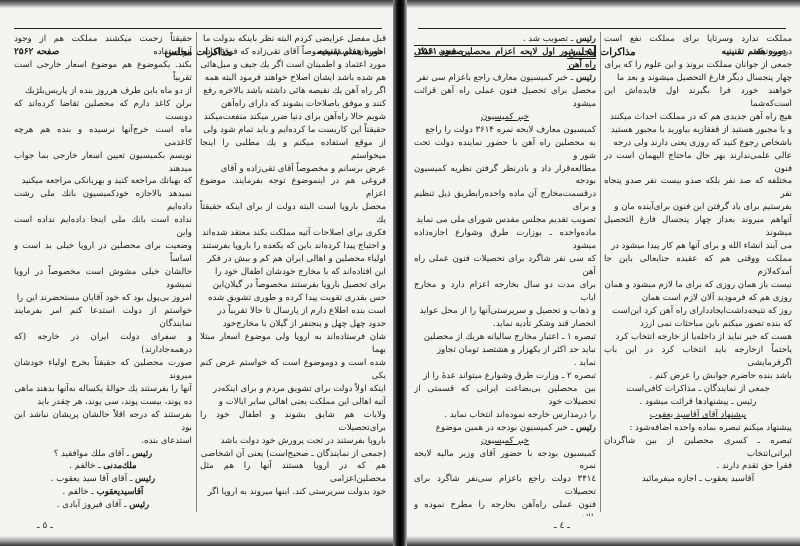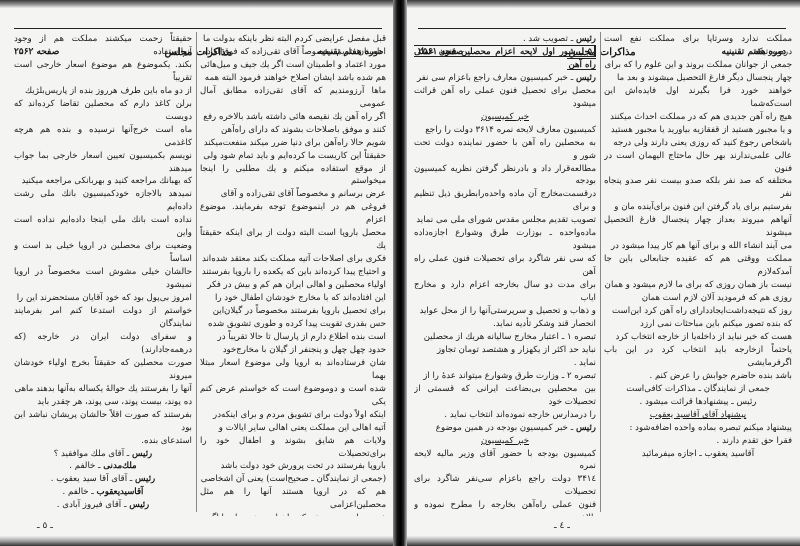--- a/index.html
+++ b/index.html
@@ -46,21 +46,20 @@
     <span class="title">مذاکرات مجلس</span>
     <span class="pageno">صفحه ۲۵۶۲</span>
   </div>
   <div class="rh-rule"></div>
 
   <div class="col" id="lp-rc" style="left:200px; right:10px;">
       <p>قبل مفصل عرایضی کردم البته نظر باینکه بدولت ما</p>
       <p>اطمینان داریم مخصوصاً آقای تقی‌زاده که فوق‌العاده</p>
       <p>مورد اعتماد و اطمینان است اگر یك جیف و میل‌هائی</p>
       <p>هم شده باشد ایشان اصلاح خواهند فرمود البته همه</p>
-      <p>ماها آرزومندیم که آقای تقی‌زاده مطابق آمال عمومی</p>
       <p>اگر راه آهن یك نقیصه هائی داشته باشد بالاخره رفع</p>
       <p>کنند و موفق باصلاحات بشوند که دارای راه‌آهن</p>
       <p>شویم حالا راه‌آهن برای دنیا ضرر میکند منفعت‌میکند</p>
       <p>حقیقتاً این کاریست ما کرده‌ایم و باید تمام شود ولی</p>
       <p>از موقع استفاده میکنم و یك مطلبی را اینجا میخواستم</p>
       <p>عرض برسانم و مخصوصاً آقای تقی‌زاده و آقای</p>
       <p>فروغی هم در اینموضوع توجه بفرمایند. موضوع اعزام</p>
       <p>محصل باروپا است البته دولت از برای اینکه حقیقتاً یك</p>
       <p>فکری برای اصلاحات آتیه مملکت بکند معتقد شده‌اند</p>
       <p>و احتیاج پیدا کرده‌اند باین که یکعده را باروپا بفرستند</p>
@@ -92,21 +91,21 @@
       <p>نمیدهد بالاجازه خودکمیسیون بانك ملی رشت داده‌ایم</p>
       <p>نداده است بانك ملی اینجا داده‌ایم نداده است و‌این</p>
       <p>وضعیت برای محصلین در اروپا خیلی بد است و اساساً</p>
       <p>حالشان خیلی مشوش است مخصوصاً در اروپا نمیشود</p>
       <p>امروز بی‌پول بود که خود آقایان مستحضرند این را</p>
       <p>خواستم از دولت استدعا کنم امر بفرمایند نمایندگان</p>
       <p>و سفرای دولت ایران در خارجه (که درهمه‌جادارند)</p>
       <p>صورت محصلین که حقیقتاً بخرج اولیاء خودشان میروند</p>
       <p>آنها را بفرستند یك حوالهٔ یکساله به‌آنها بدهند ماهی</p>
       <p>ده پوند، بیست پوند، سی پوند، هر چقدر باید</p>
-      <p>بفرستند که صورت اقلاً حالشان پریشان نباشد این بود</p>
+      <p>بفرستند که درجه اقلاً حالشان پریشان نباشد این بود</p>
       <p>استدعای بنده.</p>
       <p class="center"><span class="speaker">رئیس</span><span> ـ آقای ملك موافقید ؟</span></p>
       <p class="center"><span class="speaker">ملك‌مدنی</span><span> ـ خالفم .</span></p>
       <p class="center"><span class="speaker">رئیس</span><span> ـ آقای آقا سید یعقوب .</span></p>
       <p class="center"><span class="speaker">آقاسیدیعقوب</span><span> ـ خالفم .</span></p>
       <p class="center"><span class="speaker">رئیس</span><span> ـ آقای فیروز آبادی .</span></p>
     </div>
 
   <div class="footer" style="left:37px;">ـ ٥ ـ</div>
 </div>
@@ -139,20 +138,21 @@
       <p>روزی هم که فرمودید آلان لازم است همان</p>
       <p>روز که نتیجه‌داشت‌ایجاددارای راه آهن کرد این‌است</p>
       <p>که بنده تصور میکنم باین مباحثات نمی ارزد</p>
       <p>هست که خیر نباید از داخله‌یا از خارجه انتخاب کرد</p>
       <p>یاحتماً ازخارجه باید انتخاب کرد در این باب اگرفرمایشی</p>
       <p>باشد بنده حاضرم جوابش را عرض کنم .</p>
       <p class="center">جمعی از نمایندگان ـ مذاکرات کافی‌است</p>
       <p class="center">رئیس ـ پیشنهادها قرائت میشود .</p>
       <p class="underline">پیشنهاد آقای آقاسید یعقوب</p>
       <p>پیشنهاد میکنم تبصره بماده واحده اضافه‌شود :</p>
+      <p>تبصره ـ کسری محصلین از بین شاگردان ایرانی‌انتخاب</p>
       <p>فقرا حق تقدم دارند .</p>
       <p class="center">آقاسید یعقوب ـ اجازه میفرمائید</p>
     </div>
   <div class="col-divider" style="left:196px;"></div>
   <div class="col" id="rp-lc" style="left:10px; right:204px;">
       <p><span class="speaker">رئیس</span><span> ـ تصویب شد .</span></p>
       <p><span class="boxed">۵ ـ شور اول لایحه اعزام محصلین فنون عملی راه آهن</span></p>
       <p><span class="speaker">رئیس</span><span> ـ خبر کمیسیون معارف راجع باعزام سی نفر</span></p>
       <p>محصل برای تحصیل فنون عملی راه آهن قرائت میشود</p>
       <p class="underline">خبر کمیسیون</p>

